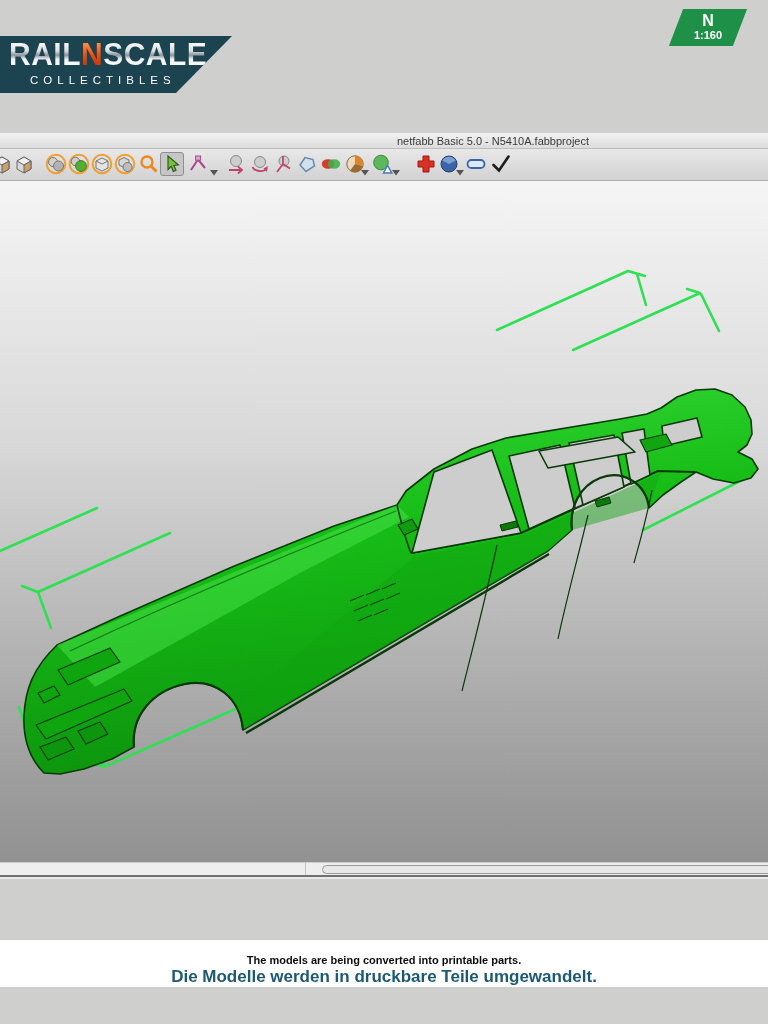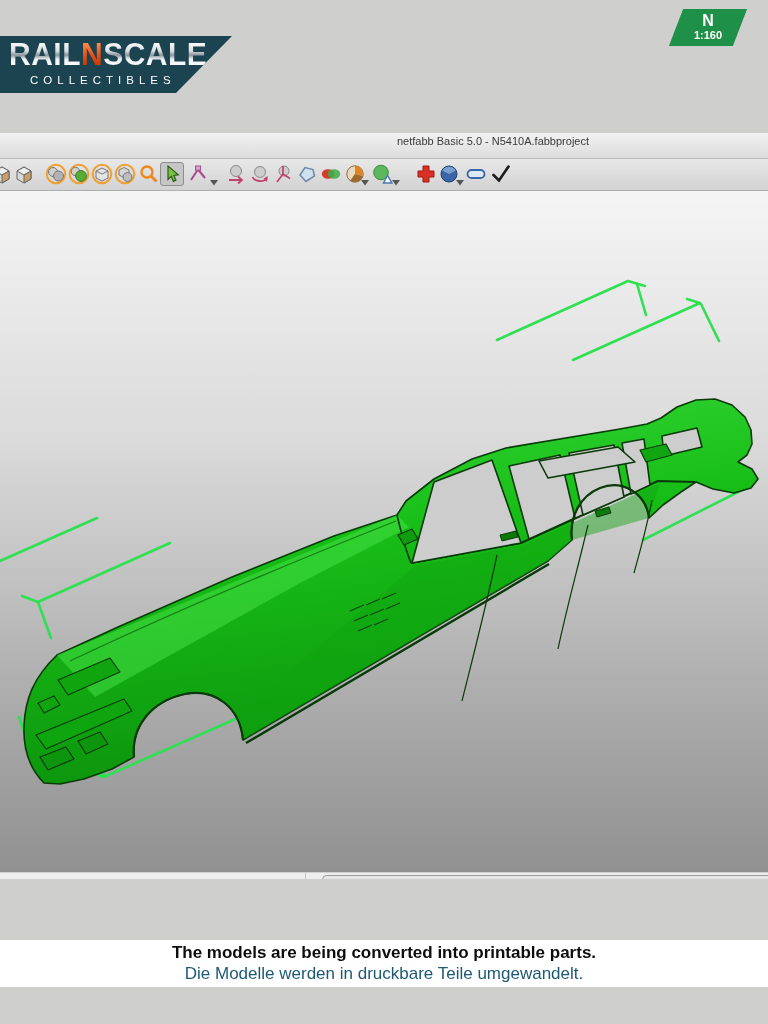--- a/index.html
+++ b/index.html
@@ -50,21 +50,21 @@
     color:#fff;font-weight:bold;line-height:1.05;
   }
   .scale-badge .letter{font-size:16px;}
   .scale-badge .ratio{font-size:11px;}
   
   .app-window{
     position:absolute;left:0;top:133px;width:768px;height:746px;
     background:#e9e9e9;overflow:hidden;
   }
   .titlebar{
-    position:relative;height:26px;
+    position:relative;height:16px;
     background:linear-gradient(180deg,#f2f2f2,#dcdcdc);
     border-bottom:1px solid #bdbdbd;
   }
   .titlebar span{
     position:absolute;left:493px;top:2px;transform:translateX(-50%);
     font-size:11px;color:#3a3a3a;white-space:nowrap;
   }
   .toolbar{
     position:relative;height:32px;
     background:linear-gradient(180deg,#e8e8e8,#d2d2d2);
@@ -92,22 +92,22 @@
   .hscroll .divider{position:absolute;left:305px;top:0;width:1px;height:100%;background:#c4c4c4;}
   .hscroll .thumb{
     position:absolute;left:322px;top:2px;width:452px;height:9px;
     background:#e7e7e7;border:1px solid #9a9a9a;border-radius:5px;
   }
   
   .caption{
     position:absolute;left:0;top:940px;width:768px;height:47px;background:#ffffff;
     text-align:center;
   }
-  .caption .en{font-size:17px;font-weight:bold;color:#0d0d0d;margin-top:3px;}
-  .caption .de{font-size:17px;font-weight:normal;color:var(--de-text);margin-top:1px;}
+  .caption .en{font-size:11px;font-weight:bold;color:#0d0d0d;margin-top:14px;}
+  .caption .de{font-size:17px;font-weight:bold;color:var(--de-text);margin-top:1px;}
 </style>
 </head>
 <body>
 
 <div class="brand-flag">
   <div class="brand-title"><span class="chrome">RAIL</span><span class="accent">N</span><span class="chrome">SCALE</span></div>
   <div class="brand-sub">COLLECTIBLES</div>
 </div>
 
 <div class="scale-badge">

